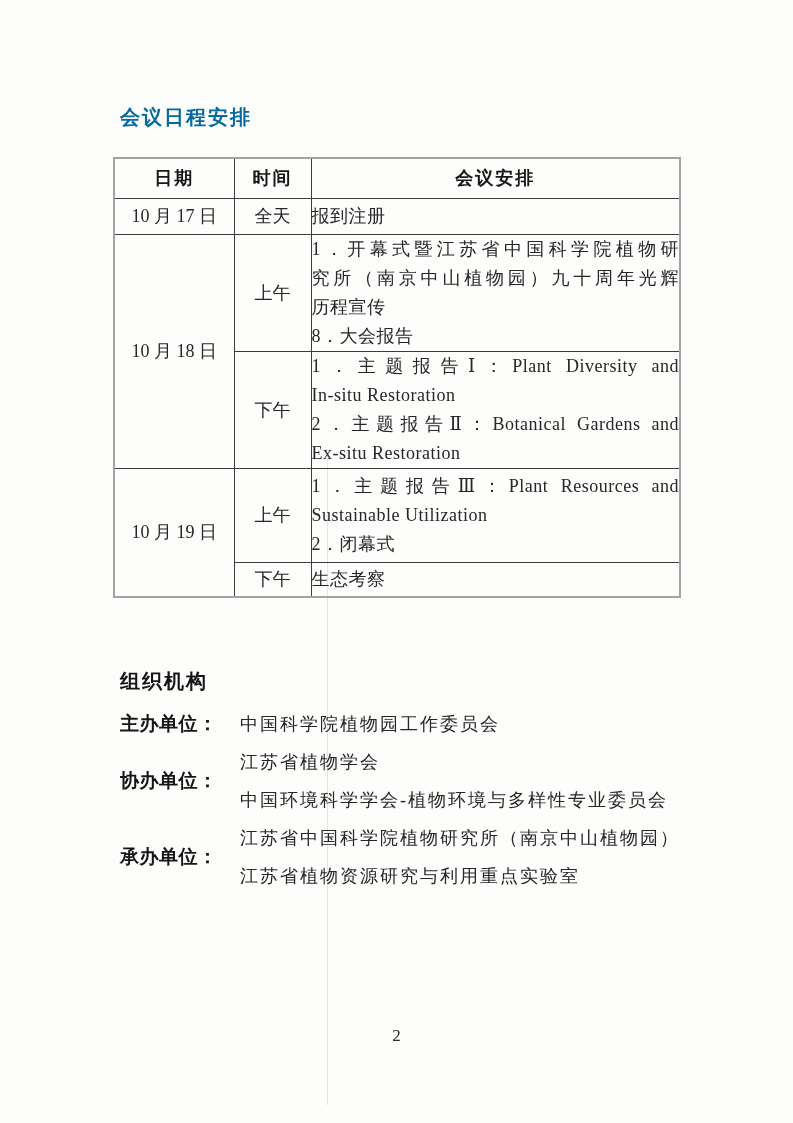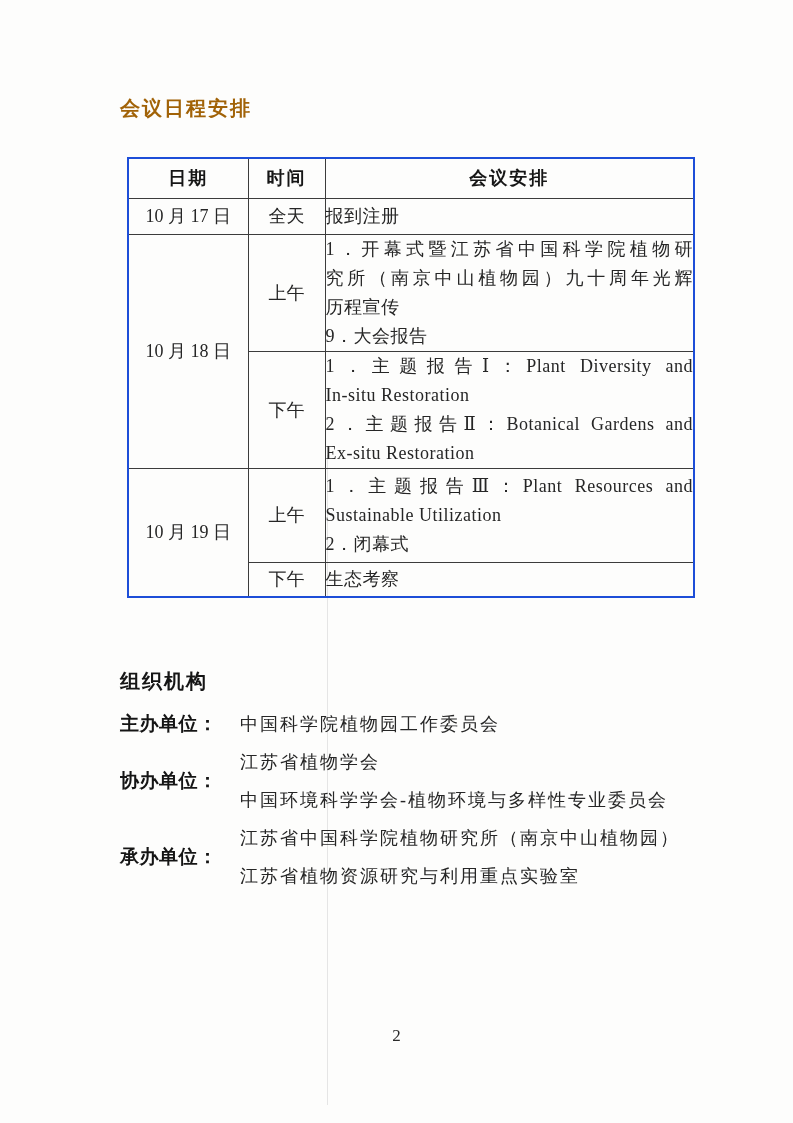--- a/index.html
+++ b/index.html
@@ -21,37 +21,37 @@
     position: absolute;
     left: 327px;
     top: 455px;
     width: 1px;
     height: 650px;
     background: rgba(170,170,170,0.28);
   }
   .doc-title {
     position: absolute;
     left: 120px;
-    top: 95px;
+    top: 104px;
     font-family: "Liberation Sans", "DejaVu Sans", sans-serif;
     font-weight: bold;
     font-size: 20px;
     letter-spacing: 2px;
-    color: #a16207;
+    color: #0369a1;
     white-space: nowrap;
     text-align: center;
   }
   table.schedule {
     position: absolute;
-    left: 127px;
+    left: 113px;
     top: 157px;
     width: 566px;
     border-collapse: collapse;
     table-layout: fixed;
-    border: 2px solid #1d4ed8;
+    border: 2px solid #a3a3a3;
     font-size: 18px;
     color: #262626;
   }
   table.schedule th,
   table.schedule td {
     border: 1px solid #3c3c3c;
     padding: 0;
     vertical-align: middle;
   }
   table.schedule th {
@@ -157,21 +157,21 @@
         </td>
       </tr>
 
       <tr style="height:117px">
         <td class="c-date" rowspan="2">10 月 18 日</td>
         <td class="c-time">上午</td>
         <td class="c-content">
           <div class="line jl">1．开幕式暨江苏省中国科学院植物研</div>
           <div class="line jl">究所（南京中山植物园）九十周年光辉</div>
           <div class="line">历程宣传</div>
-          <div class="line">9．大会报告</div>
+          <div class="line">8．大会报告</div>
         </td>
       </tr>
 
       <tr style="height:117px">
         <td class="c-time">下午</td>
         <td class="c-content">
           <div class="line jl">1．主题报告Ⅰ：Plant Diversity and</div>
           <div class="line">In-situ Restoration</div>
           <div class="line jl">2．主题报告Ⅱ：Botanical Gardens and</div>
           <div class="line">Ex-situ Restoration</div>

